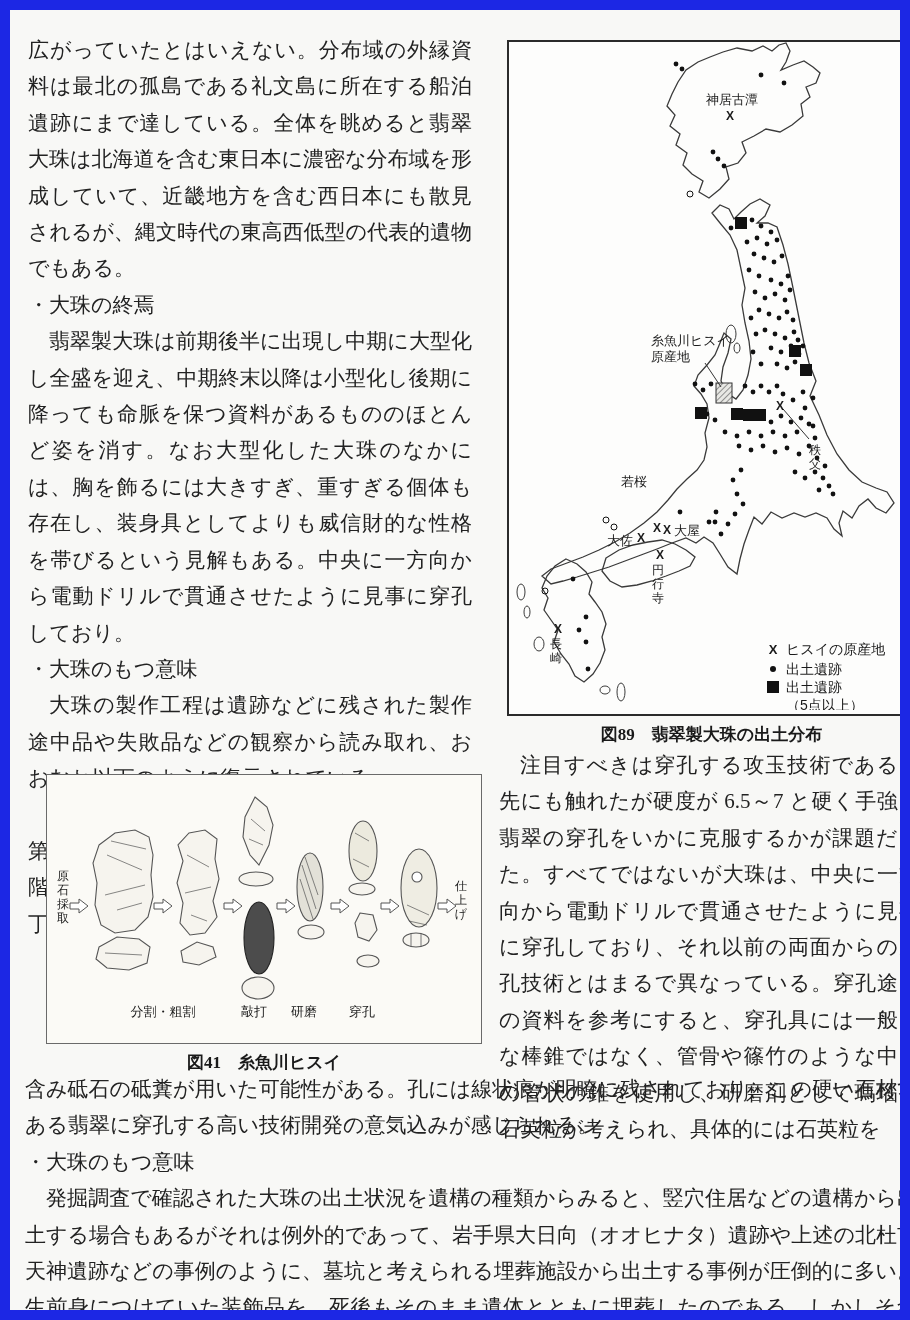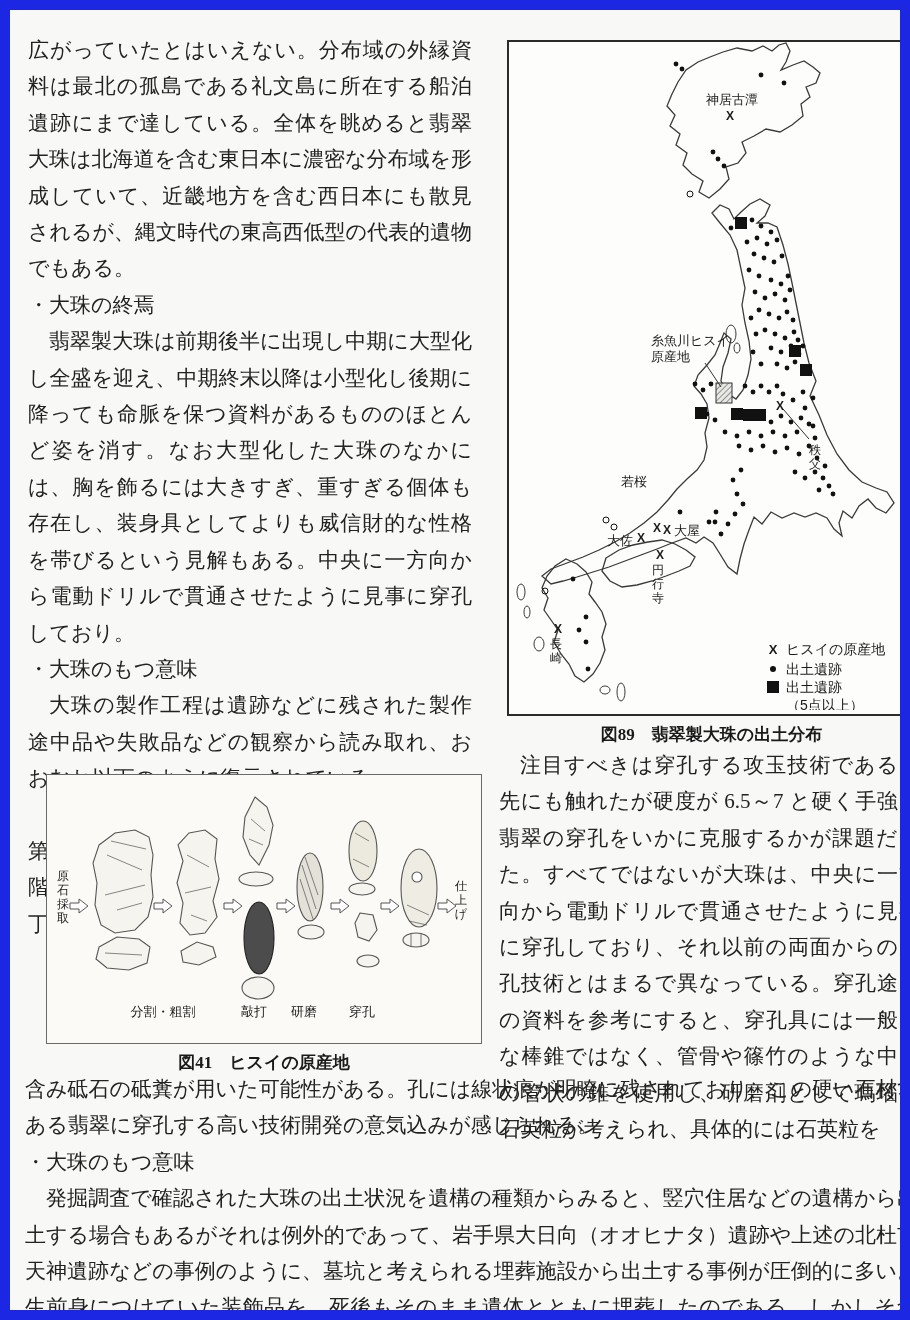--- a/index.html
+++ b/index.html
@@ -284,21 +284,21 @@
               <text x="16" y="147" font-size="12" text-anchor="middle">取</text>
             </g>
             <g>
               <text x="414" y="115" font-size="12" text-anchor="middle">仕</text>
               <text x="414" y="129" font-size="12" text-anchor="middle">上</text>
               <text x="414" y="143" font-size="12" text-anchor="middle">げ</text>
             </g>
           </g>
       </svg>
     </div>
-    <div class="fig-caption">図41　ヒスイの原産地</div>
+    <div class="fig-caption">図41　糸魚川ヒスイ</div>
   </div>
 
   <div class="bottom-block">
     <p class="jtext">含み砥石の砥糞が用いた可能性がある。孔には線状痕が明瞭に残されており、この硬い石材である翡翠に穿孔する高い技術開発の意気込みが感じられる。</p>
     <p class="jhead">・大珠のもつ意味</p>
     <p class="jtext ind">発掘調査で確認された大珠の出土状況を遺構の種類からみると、竪穴住居などの遺構から出土する場合もあるがそれは例外的であって、岩手県大日向（オオヒナタ）遺跡や上述の北杜市天神遺跡などの事例のように、墓坑と考えられる埋葬施設から出土する事例が圧倒的に多い。生前身につけていた装飾品を、死後もそのまま遺体とともに埋葬したのである。しかしそれは同時期の遺跡の数や墓の数からみると、きわめて限られた</p>
   </div>
 
 </div>
 

